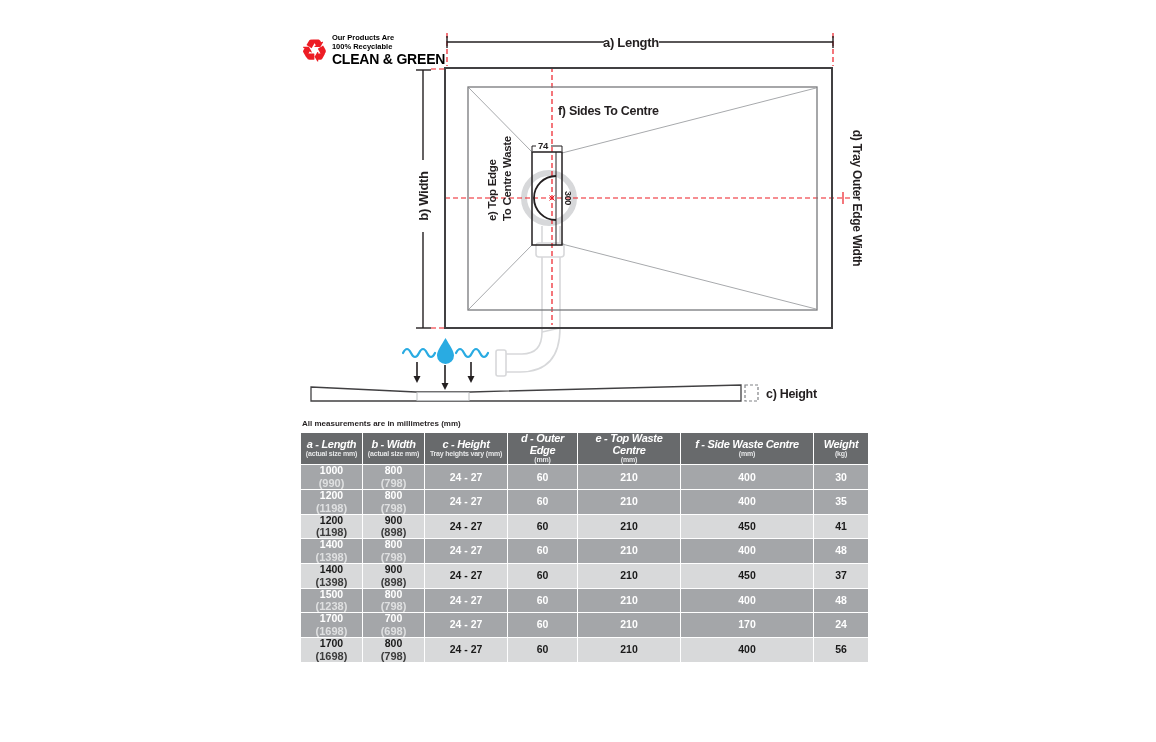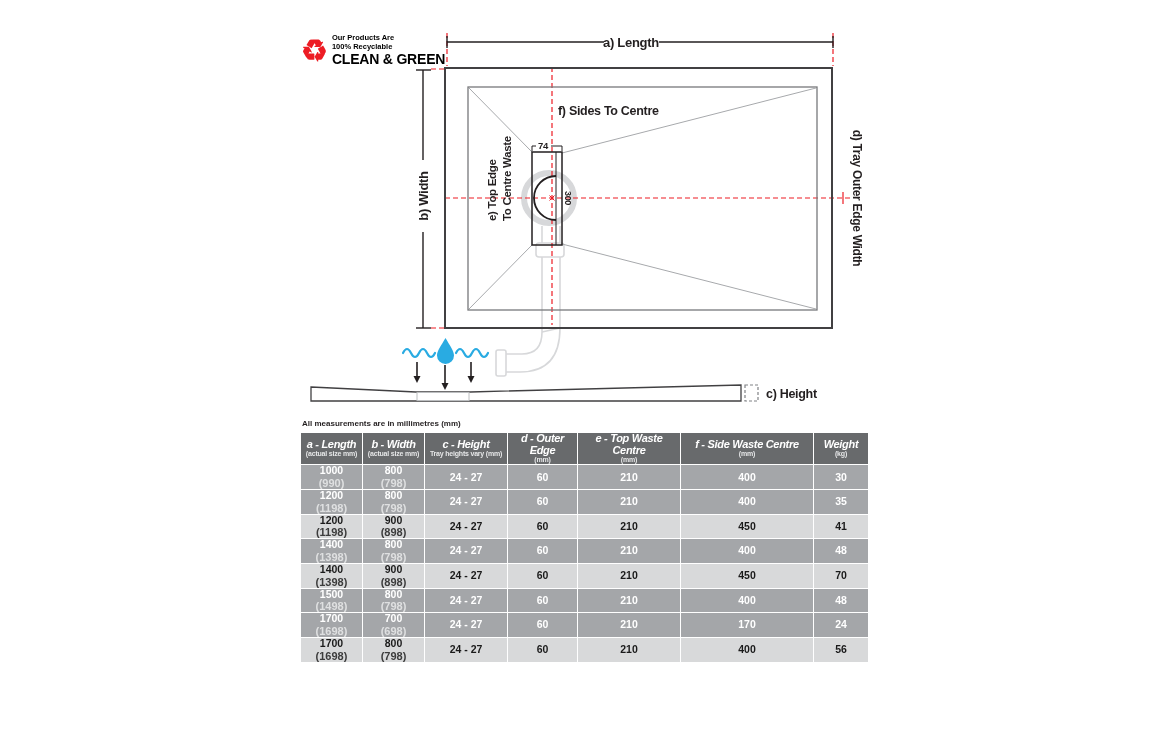--- a/index.html
+++ b/index.html
@@ -291,27 +291,27 @@
           <td>
             <div class="v-main">60</div>
           </td>
           <td>
             <div class="v-main">210</div>
           </td>
           <td>
             <div class="v-main">450</div>
           </td>
           <td>
-            <div class="v-main">70</div>
+            <div class="v-main">37</div>
           </td>
         </tr>
         <tr class="grey">
           <td>
             <div class="v-main">1500</div>
-            <div class="v-sub">(1498)</div>
+            <div class="v-sub">(1238)</div>
           </td>
           <td>
             <div class="v-main">800</div>
             <div class="v-sub">(798)</div>
           </td>
           <td>
             <div class="v-main">24 - 27</div>
           </td>
           <td>
             <div class="v-main">60</div>

